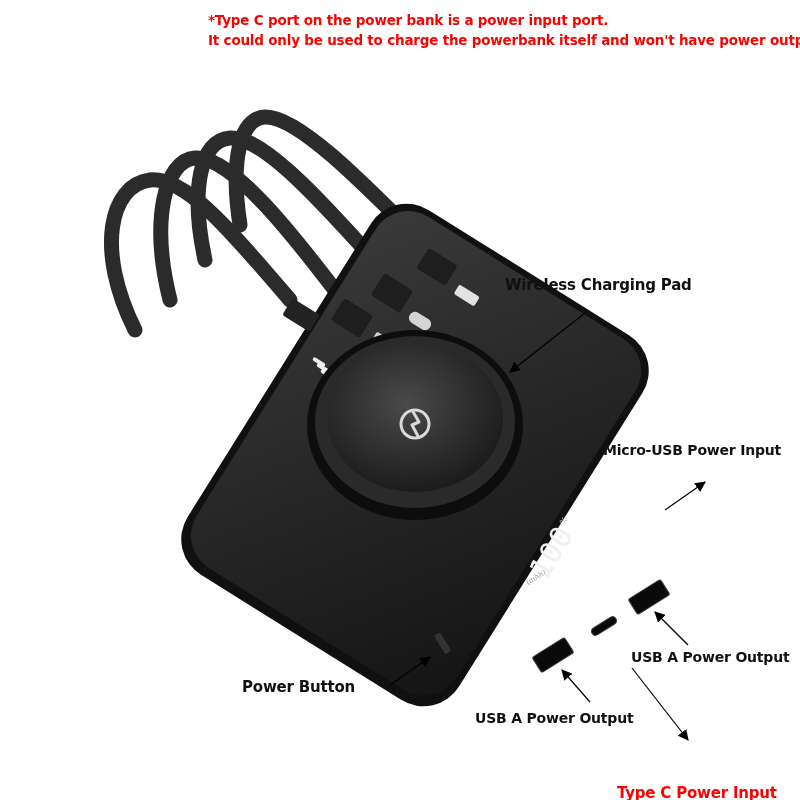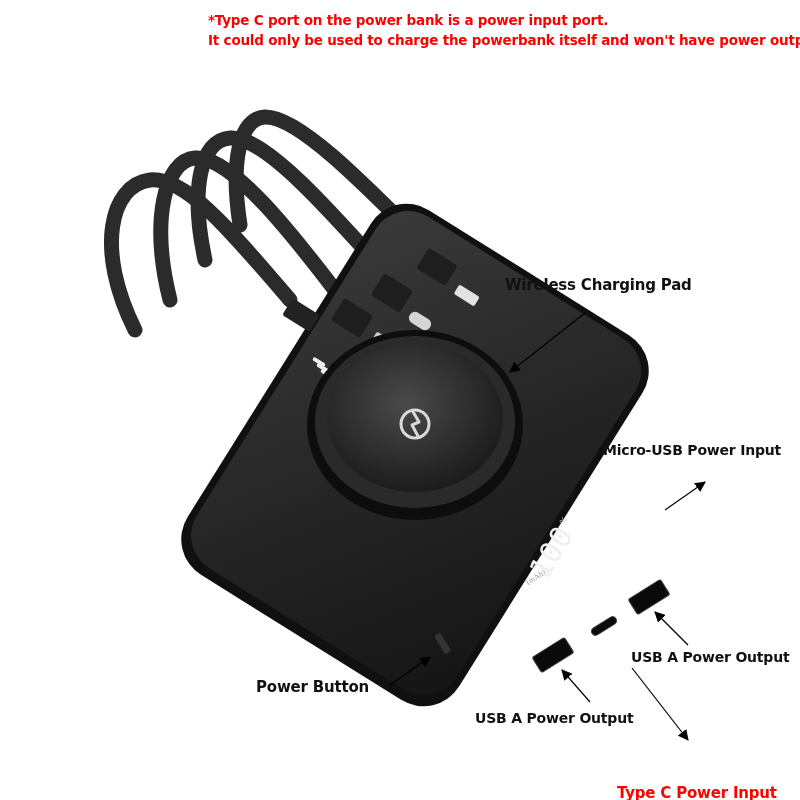--- a/index.html
+++ b/index.html
@@ -101,15 +101,15 @@
     <line x1="688" y1="645" x2="655" y2="612" marker-end="url(#arrow)"></line>
     <line x1="390" y1="685" x2="430" y2="657" marker-end="url(#arrow)"></line>
     <line x1="590" y1="702" x2="562" y2="670" marker-end="url(#arrow)"></line>
     <line x1="632" y1="668" x2="688" y2="740" marker-end="url(#arrow)"></line>
   </g>
 </svg>
 
 <div class="label" style="left:505px; top:276px;">Wireless Charging Pad</div>
 <div class="label sm" style="left:603px; top:442px;">Micro-USB Power Input</div>
 <div class="label sm" style="left:631px; top:649px;">USB A Power Output</div>
-<div class="label" style="left:256px; top:678px;">Power Button</div>
+<div class="label" style="left:242px; top:678px;">Power Button</div>
 <div class="label sm" style="left:475px; top:710px;">USB A Power Output</div>
 <div class="label red" style="left:617px; top:784px;">Type C Power Input</div>
 
 </body></html>

